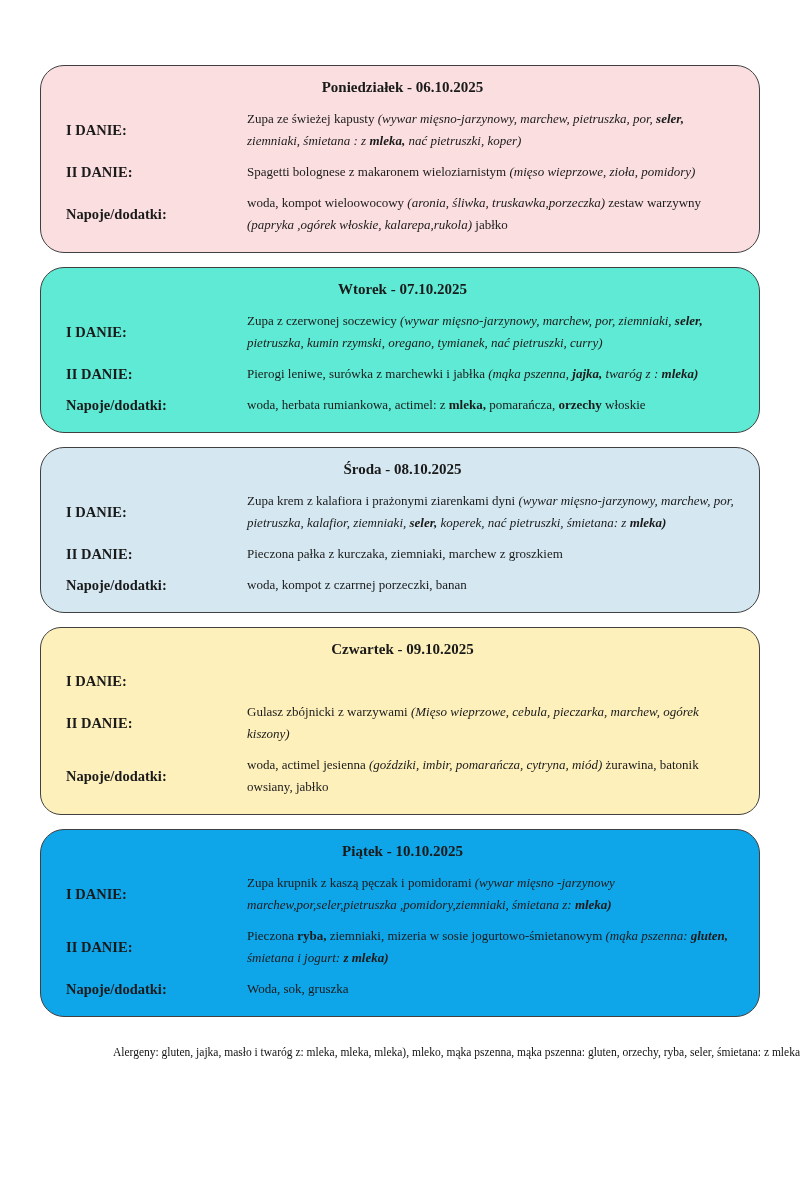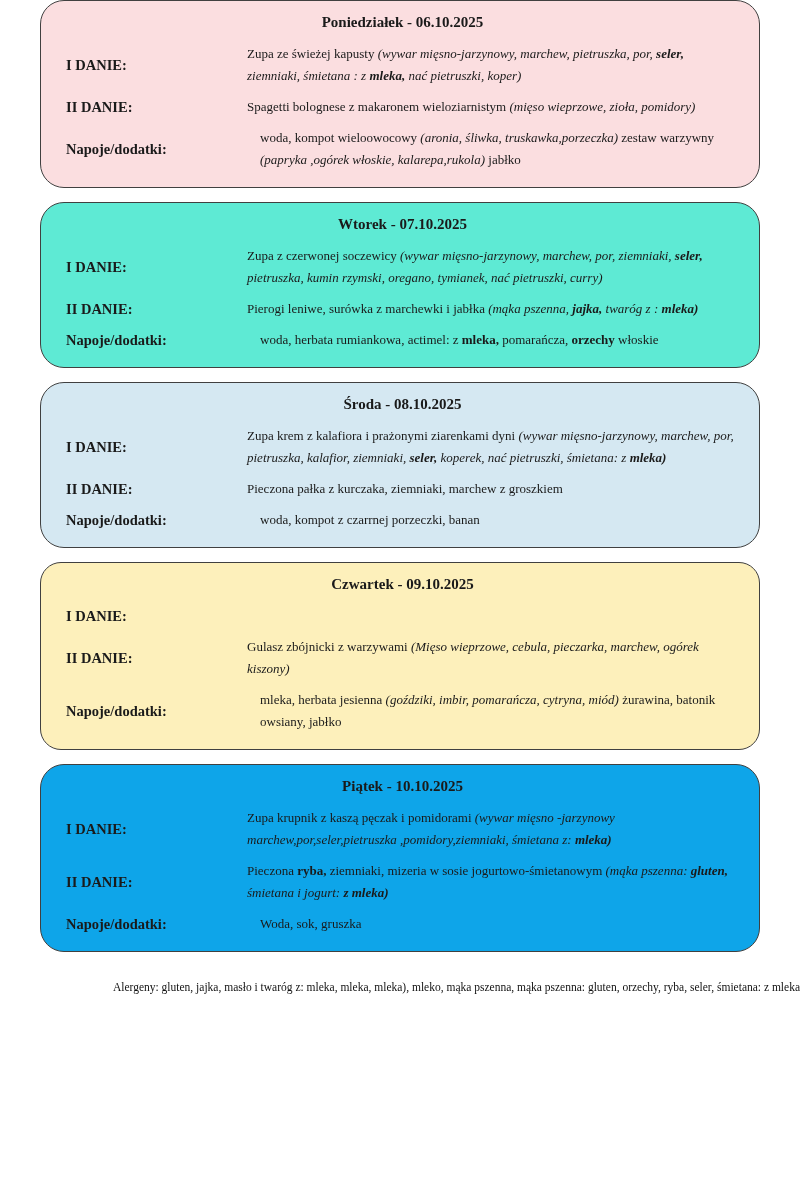--- a/index.html
+++ b/index.html
@@ -6,20 +6,21 @@
     margin: 0;
     padding: 0;
     background: #ffffff;
     width: 800px;
     height: 1188px;
     overflow: hidden;
     font-family: "Liberation Serif", serif;
     color: #1a1a1a;
   }
   .menu-list {
+    padding-top: 65px;
   }
   .day-card {
     width: 720px;
     margin: 0 0 14px 40px;
     box-sizing: border-box;
     border: 1.5px solid #404040;
     border-radius: 24px;
     padding: 8px 20px 16px 25px;
   }
   .day-title {
@@ -27,21 +28,21 @@
     font-weight: bold;
     font-size: 15px;
     line-height: 22px;
     margin: 2px 0 10px 0;
   }
   .menu-row {
     display: flex;
     align-items: center;
     margin-bottom: 9px;
   }
-  .menu-row:last-child { margin-bottom: 0; gap: 13px; }
+  .menu-row:last-child { margin-bottom: 0; }
   .row-label {
     flex: 0 0 181px;
     width: 181px;
     font-weight: bold;
     font-size: 14.5px;
     line-height: 22px;
   }
   .row-content {
     flex: 1 1 auto;
     font-size: 13px;
@@ -112,21 +113,21 @@
       <div class="day-title">Czwartek - 09.10.2025</div>
       <div class="menu-row">
         <div class="row-label">I DANIE:</div>
       </div>
       <div class="menu-row">
         <div class="row-label">II DANIE:</div>
         <div class="row-content"><span class="seg-r">Gulasz zbójnicki z warzywami </span><span class="seg-i">(Mięso wieprzowe, cebula, pieczarka, marchew, ogórek kiszony)</span></div>
       </div>
       <div class="menu-row">
         <div class="row-label">Napoje/dodatki:</div>
-        <div class="row-content"><span class="seg-r">mleka, herbata jesienna </span><span class="seg-i">(goździki, imbir, pomarańcza, cytryna, miód)</span><span class="seg-r"> żurawina, batonik owsiany, jabłko</span></div>
+        <div class="row-content"><span class="seg-r">woda, actimel jesienna </span><span class="seg-i">(goździki, imbir, pomarańcza, cytryna, miód)</span><span class="seg-r"> żurawina, batonik owsiany, jabłko</span></div>
       </div>
     </section>
     <section class="day-card" style="background: #0ea5e9;">
       <div class="day-title">Piątek - 10.10.2025</div>
       <div class="menu-row">
         <div class="row-label">I DANIE:</div>
         <div class="row-content"><span class="seg-r">Zupa krupnik z kaszą pęczak i pomidorami </span><span class="seg-i">(wywar mięsno -jarzynowy marchew,por,seler,pietruszka ,pomidory,ziemniaki, śmietana z: </span><span class="seg-bi">mleka)</span></div>
       </div>
       <div class="menu-row">
         <div class="row-label">II DANIE:</div>

